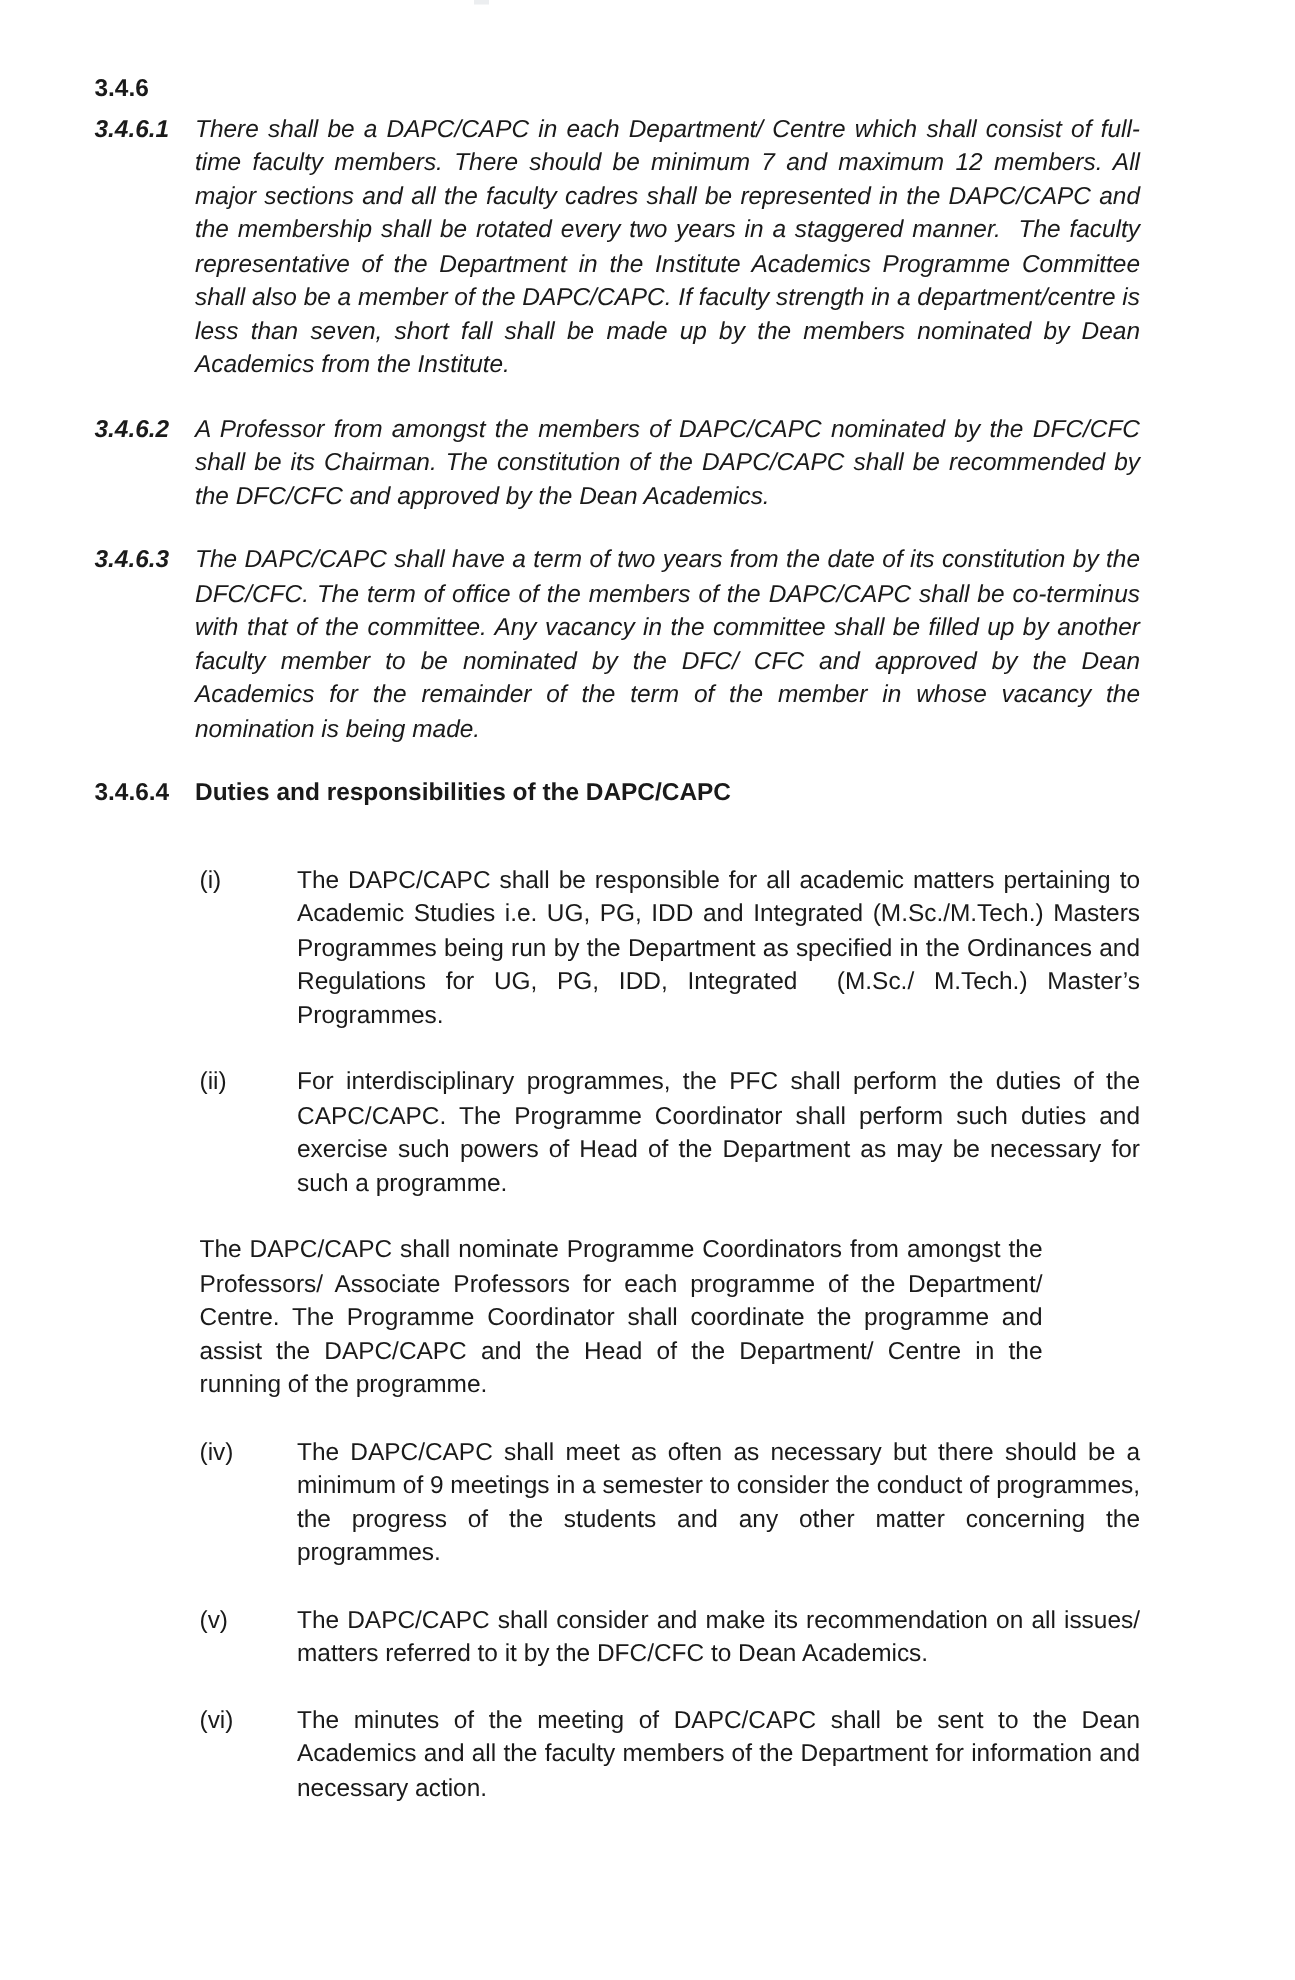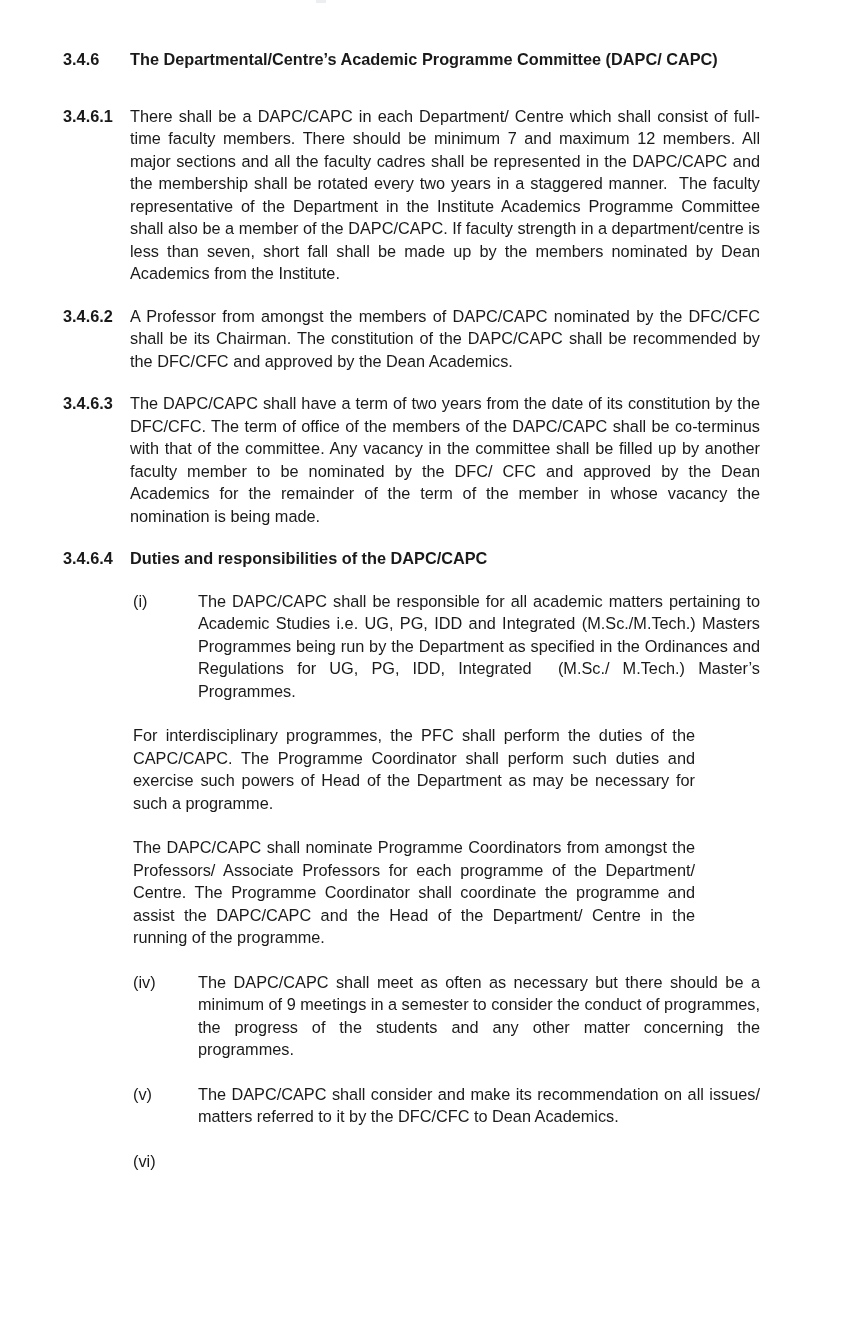--- a/index.html
+++ b/index.html
@@ -23,49 +23,48 @@
     top: 0; left: 316px;
     width: 10px; height: 3px;
     background: #eceef0;
   }
   .row { display: flex; }
   .num {
     flex: 0 0 67px;
     font-weight: bold;
     white-space: nowrap;
   }
-  .heading { margin-bottom: 34px; font-weight: bold; }
+  .heading { margin-bottom: 4px; font-weight: bold; }
   .heading-title { width: 595px; }
-  .para { margin-bottom: 20px; }
+  .para { margin-bottom: 20px; font-style: italic; }
   .ptext {
     width: 630px;
     text-align: justify;
     white-space: pre-wrap;
   }
-  .subheading { margin-bottom: 20px; font-weight: bold; }
+  .subheading { margin-bottom: 36px; font-weight: bold; }
   .subheading-title { width: 610px; }
   .items { margin-left: 70px; }
   .item { display: flex; margin-bottom: 22px; }
   .ilabel { flex: 0 0 65px; white-space: nowrap; }
   .itext {
     width: 562px;
     text-align: justify;
     white-space: pre-wrap;
   }
 </style>
 </head>
 <body>
 
 <div class="page">
 
   <div class="artifact"></div>
 
   <div class="row heading">
     <span class="num">3.4.6</span>
-    <span class="heading-title">The Departmental/Centre’s Academic Programme Committee (DAPC/ CAPC)</span>
   </div>
 
   <div class="row para">
     <span class="num">3.4.6.1</span>
     <div class="ptext">There shall be a DAPC/CAPC in each Department/ Centre which shall consist of full-time faculty members. There should be minimum 7 and maximum 12 members. All major sections and all the faculty cadres shall be represented in the DAPC/CAPC and the membership shall be rotated every two years in a staggered manner.  The faculty representative of the Department in the Institute Academics Programme Committee shall also be a member of the DAPC/CAPC. If faculty strength in a department/centre is less than seven, short fall shall be made up by the members nominated by Dean Academics from the Institute.</div>
   </div>
 
   <div class="row para">
     <span class="num">3.4.6.2</span>
     <div class="ptext">A Professor from amongst the members of DAPC/CAPC nominated by the DFC/CFC shall be its Chairman. The constitution of the DAPC/CAPC shall be recommended by the DFC/CFC and approved by the Dean Academics.</div>
@@ -82,36 +81,38 @@
   </div>
 
   <div class="items">
 
     <div class="item">
       <span class="ilabel">(i)</span>
       <div class="itext">The DAPC/CAPC shall be responsible for all academic matters pertaining to Academic Studies i.e. UG, PG, IDD and Integrated (M.Sc./M.Tech.) Masters Programmes being run by the Department as specified in the Ordinances and Regulations for UG, PG, IDD, Integrated  (M.Sc./ M.Tech.) Master’s Programmes.</div>
     </div>
 
     <div class="item">
+      <span class="ilabel">(ii)</span>
       <div class="itext">For interdisciplinary programmes, the PFC shall perform the duties of the CAPC/CAPC. The Programme Coordinator shall perform such duties and exercise such powers of Head of the Department as may be necessary for such a programme.</div>
     </div>
 
     <div class="item">
       <div class="itext">The DAPC/CAPC shall nominate Programme Coordinators from amongst the Professors/ Associate Professors for each programme of the Department/ Centre. The Programme Coordinator shall coordinate the programme and assist the DAPC/CAPC and the Head of the Department/ Centre in the running of the programme.</div>
     </div>
 
     <div class="item">
       <span class="ilabel">(iv)</span>
       <div class="itext">The DAPC/CAPC shall meet as often as necessary but there should be a minimum of 9 meetings in a semester to consider the conduct of programmes, the progress of the students and any other matter concerning the programmes.</div>
     </div>
 
     <div class="item">
       <span class="ilabel">(v)</span>
       <div class="itext">The DAPC/CAPC shall consider and make its recommendation on all issues/ matters referred to it by the DFC/CFC to Dean Academics.</div>
     </div>
 
     <div class="item">
       <span class="ilabel">(vi)</span>
+      <div class="itext">The minutes of the meeting of DAPC/CAPC shall be sent to the Dean Academics and all the faculty members of the Department for information and necessary action.</div>
     </div>
 
   </div>
 
 </div>
 
 </body></html>

